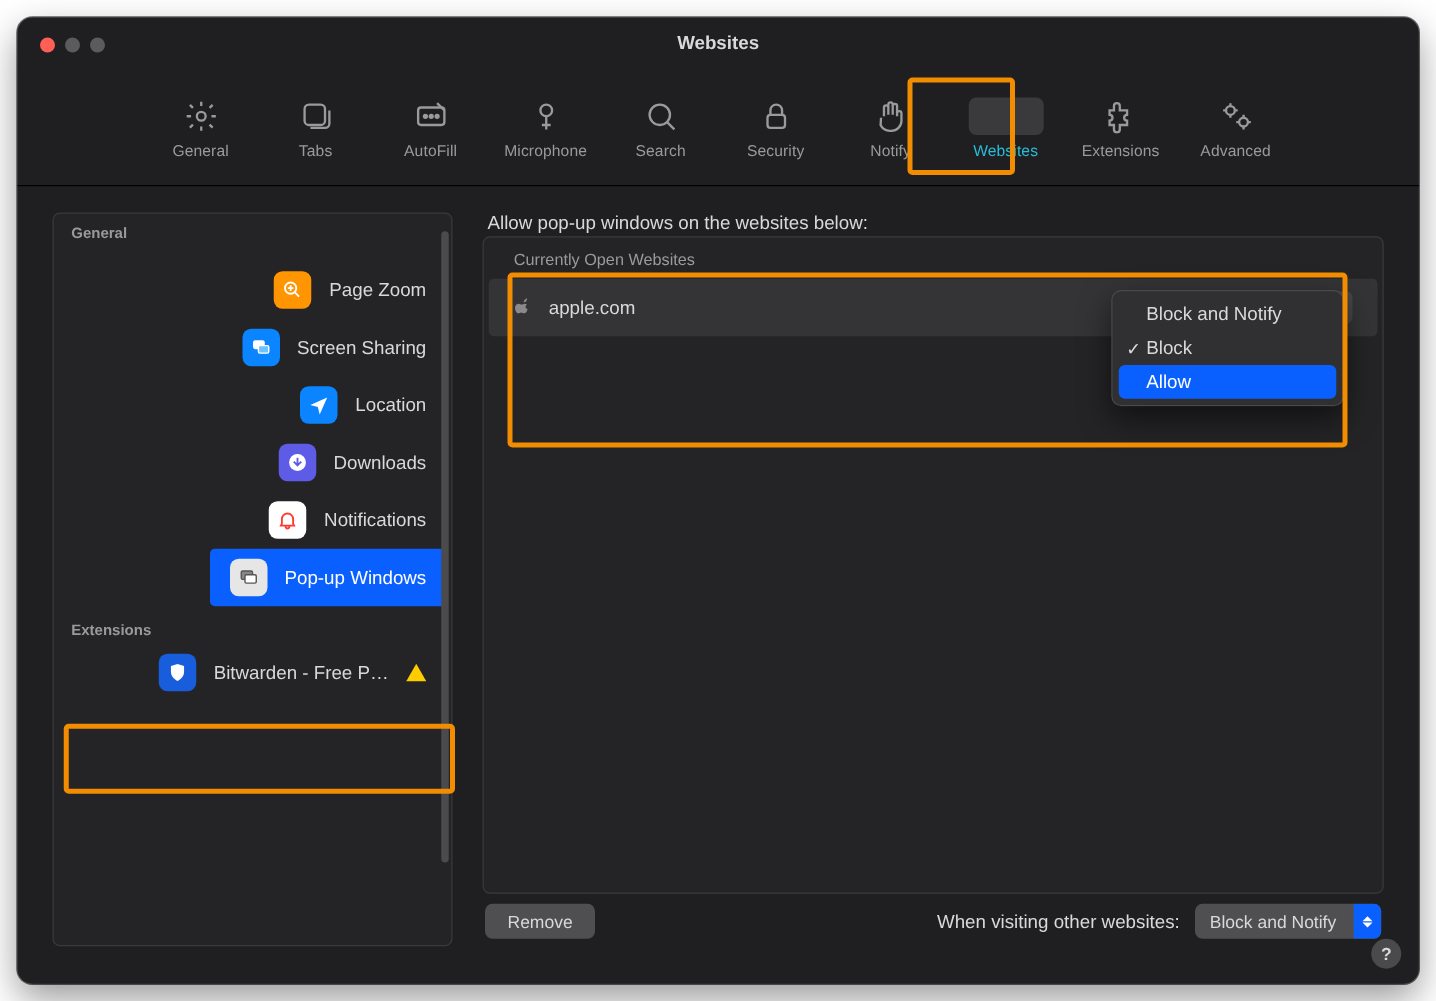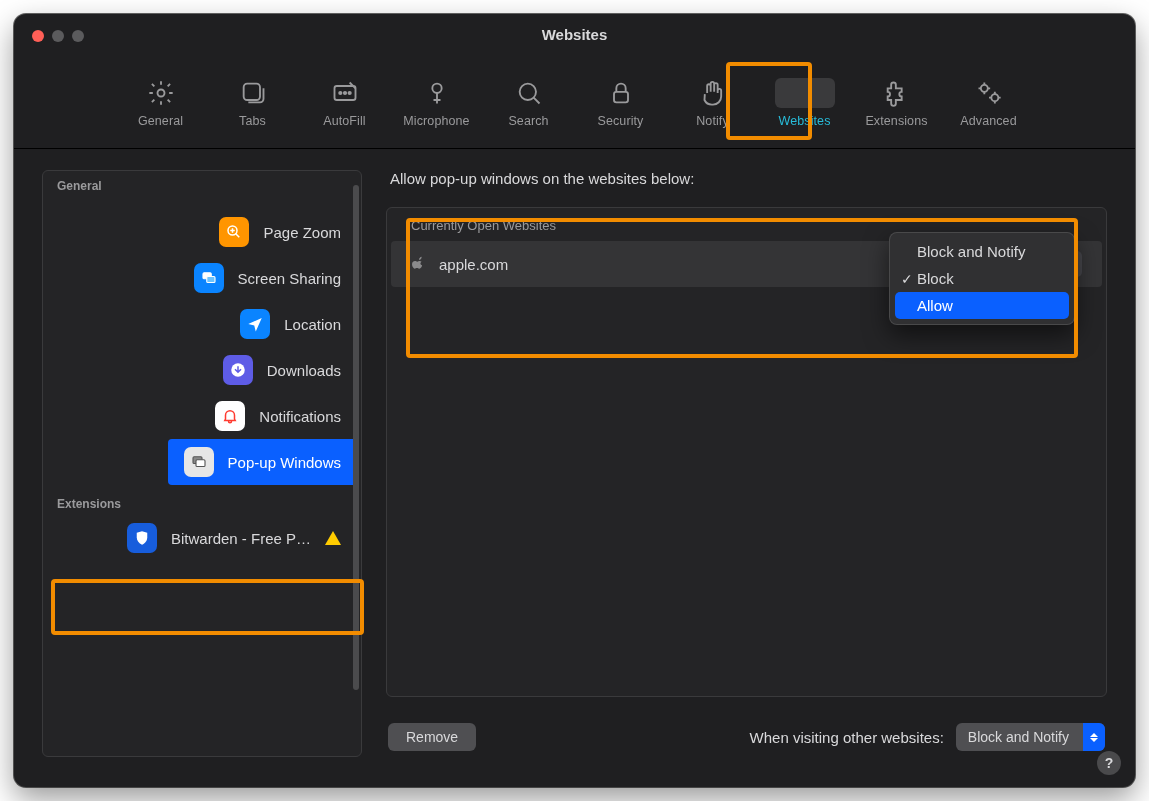--- a/index.html
+++ b/index.html
@@ -98,21 +98,21 @@
     position:absolute; right:2px; top:14px; width:6px; height:505px;
     background:#4b4b4d; border-radius:3px;
   }
   .warn-triangle{
     width:0;height:0; border-left:8px solid transparent;
     border-right:8px solid transparent; border-bottom:14px solid #ffcc00;
     margin-left:auto;
   }
 
   
-  .panel{ flex:1; display:flex; flex-direction:column; gap:20px;}
+  .panel{ flex:1; display:flex; flex-direction:column; gap:2px;}
   .panel-title{font-size:15px; color:var(--text); padding-left:4px;}
   .table-box{
     flex:1; background:var(--bg-inset);
     border:1px solid var(--border-light); border-radius:6px;
     padding:0; position:relative; overflow:hidden;
   }
   .tbl-head{
     font-size:13px; color:var(--text-dim); font-weight:400;
     padding:10px 24px 8px;
   }

